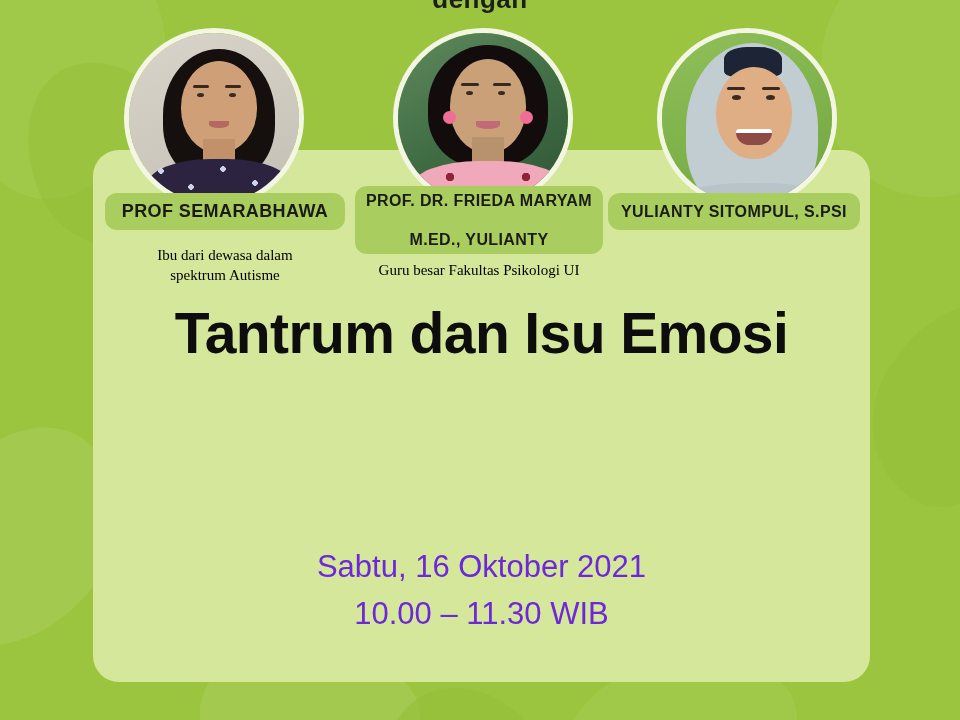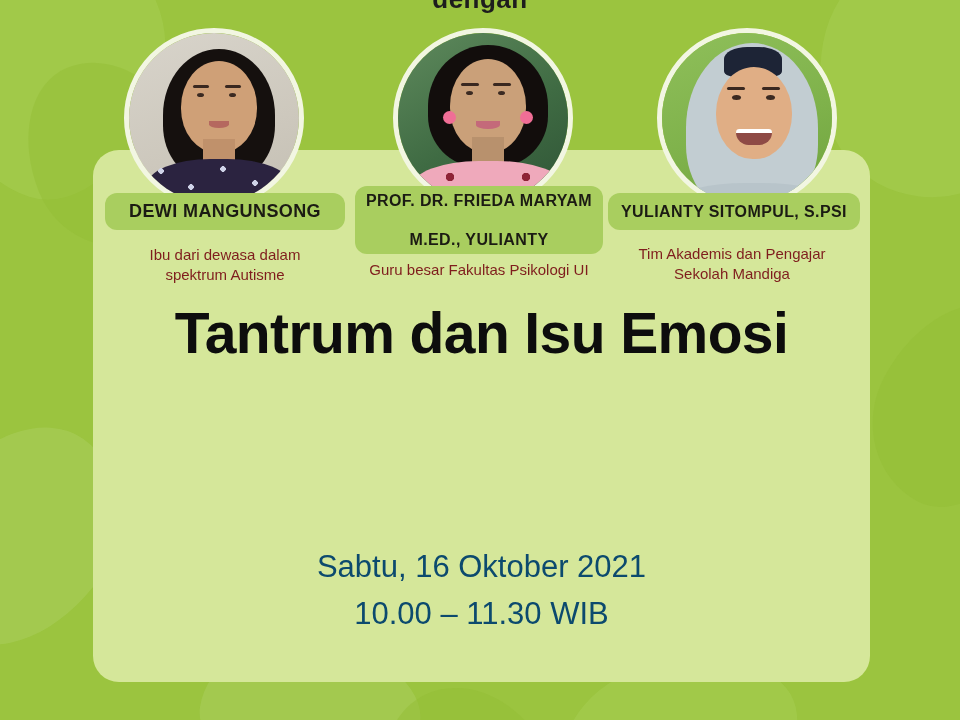--- a/index.html
+++ b/index.html
@@ -96,22 +96,22 @@
   .pill{
     position:absolute;background:#a9ce5f;border-radius:12px;
     color:#1b1b13;font-weight:bold;letter-spacing:.4px;
     text-align:center;display:flex;align-items:center;justify-content:center;
   }
   .pill1{left:105px;top:193px;width:240px;height:37px;font-size:18px;}
   .pill2{left:355px;top:186px;width:248px;height:68px;font-size:16px;line-height:1.22;}
   .pill3{left:608px;top:193px;width:252px;height:37px;font-size:16px;}
 
   .role{
-    position:absolute;text-align:center;color:#7f1d1d;
-    font-size:15px;line-height:1.35;font-weight:400;
+    position:absolute;text-align:center;color:#000000;
+    font-size:15px;line-height:1.35;font-weight:400;font-family:Liberation Serif, serif;
   }
   .role1{left:105px;top:245px;width:240px;}
   .role2{left:350px;top:260px;width:258px;}
   .role3{left:608px;top:244px;width:248px;}
 
   
   .title-block{position:absolute;left:93px;top:300px;width:777px;text-align:center;}
   .t-line1{
     font-size:57px;font-weight:bold;color:#0d0d0d;line-height:1.06;
     letter-spacing:-0.5px;font-family:"Liberation Sans",sans-serif;
@@ -119,21 +119,21 @@
   .t-line2{
     font-size:57px;font-weight:bold;color:#0d0d0d;line-height:1.18;
     letter-spacing:-0.6px;font-family:"Liberation Sans",sans-serif;
   }
   .t-line3{
     font-size:33px;font-weight:bold;color:#111;margin-top:12px;
     letter-spacing:-0.2px;
   }
   .date{
     position:absolute;left:93px;top:543px;width:777px;text-align:center;
-    font-size:31px;color:#0c4a6e;line-height:1.52;font-weight:400;
+    font-size:31px;color:#6d28d9;line-height:1.52;font-weight:400;
   }
 
   
   .topcut{
     position:absolute;left:0;top:-16px;width:960px;text-align:center;
     font-size:26px;font-weight:bold;color:#1d1d1d;letter-spacing:.5px;
   }
 </style>
 </head>
 <body>
@@ -199,21 +199,21 @@
         <div class="eye" style="left:70px;top:62px;width:9px;height:5px;"></div>
         <div class="eye" style="left:104px;top:62px;width:9px;height:5px;"></div>
         <div class="brow" style="left:65px;top:54px;width:18px;"></div>
         <div class="brow" style="left:100px;top:54px;width:18px;"></div>
         <div class="mouth"></div>
       </div>
     </div>
   </div>
 
   <div class="pill pill1">
-    <span>DEWI MANGUNSONG</span>
+    <span>PROF SEMARABHAWA</span>
   </div>
 
   <div class="pill pill2">
     <span>
       <span>PROF. DR. FRIEDA MARYAM</span><br>
       <br>
       <span>M.ED., YULIANTY</span>
     </span>
   </div>
 
@@ -223,24 +223,20 @@
 
   <div class="role role1">
     <div>Ibu dari dewasa dalam</div>
     <div>spektrum Autisme</div>
   </div>
 
   <div class="role role2">
     <div>Guru besar Fakultas Psikologi UI</div>
   </div>
 
-  <div class="role role3">
-    <div>Tim Akademis dan Pengajar</div>
-    <div>Sekolah Mandiga</div>
-  </div>
 
   <div class="title-block">
     <div class="t-line2">Tantrum dan Isu Emosi</div>
   </div>
 
   <div class="date">
     <div>Sabtu, 16 Oktober 2021</div>
     <div>10.00 – 11.30 WIB</div>
   </div>
 

